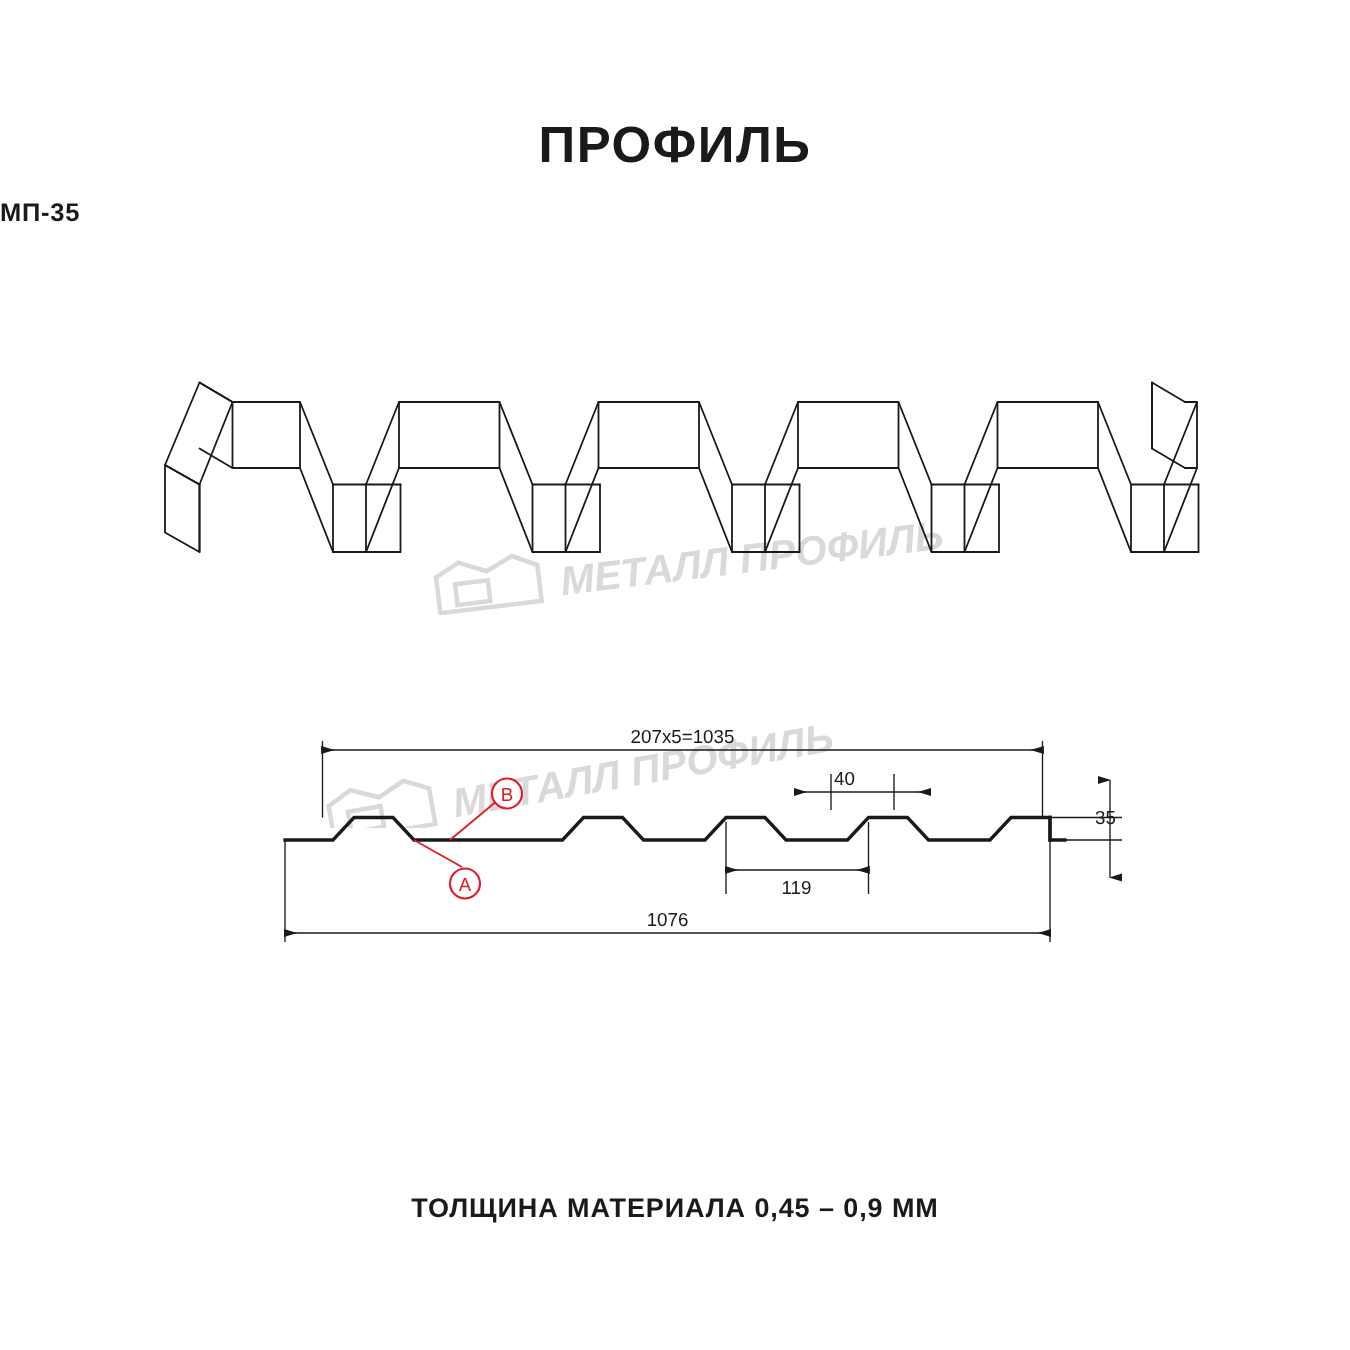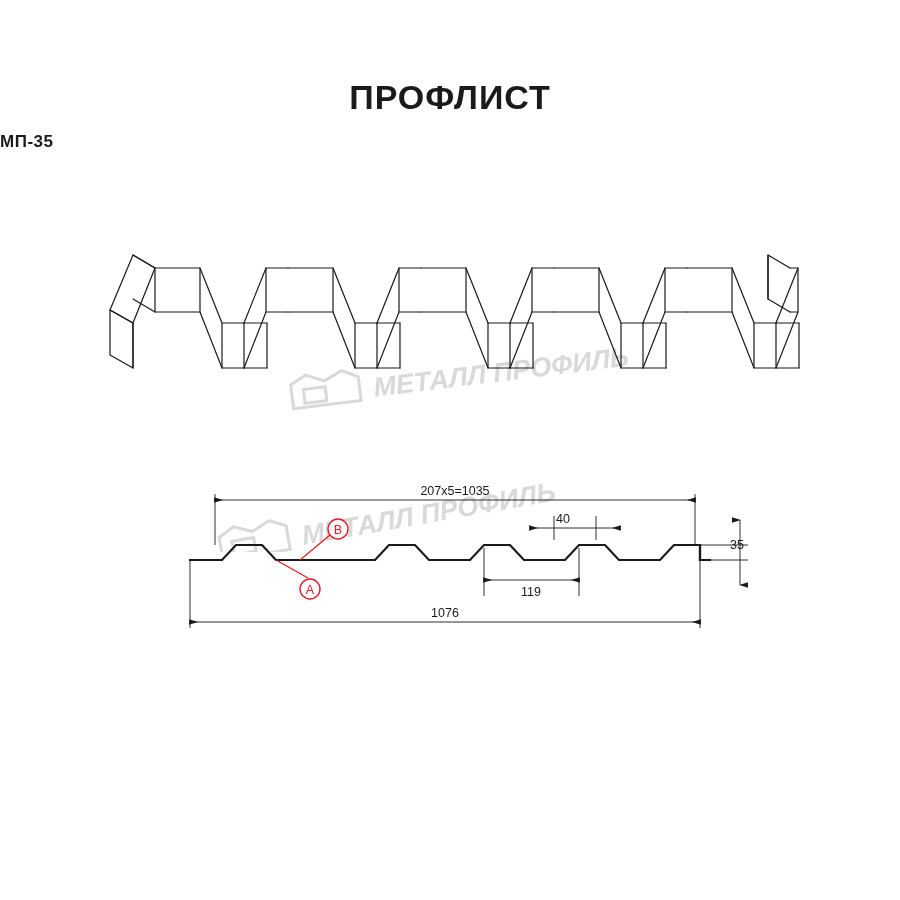--- a/index.html
+++ b/index.html
@@ -68,21 +68,21 @@
     font-style: italic;
     fill: #d9d9d9;
   }
   svg { display: block; }
 </style>
 </head>
 <body>
 
 <div class="page">
 
-  <div class="title">ПРОФЛИСТ</div>
+  <div class="title">ПРОФИЛЬ</div>
   <div class="subtitle">МП-35</div>
 
   <svg class="wm" style="left:285px; top:340px;" width="420" height="70" viewBox="0 0 420 70">
     <g transform="rotate(-7 210 35)">
       <g fill="none" stroke="#d9d9d9" stroke-width="3">
         <path d="M6 44 L6 20 L22 12 L40 20 L58 12 L74 20 L74 44 Z"></path>
         <rect x="18" y="26" width="22" height="14"></rect>
       </g>
       <text class="wm-text" x="88" y="42" font-size="27">МЕТАЛЛ ПРОФИЛЬ</text>
     </g>
@@ -256,14 +256,15 @@
       <text x="338" y="534" font-size="12.5" text-anchor="middle" fill="#e01b24">B</text>
     </g>
 
     <g>
       <line x1="276" y1="560" x2="308" y2="578" stroke="#e01b24" stroke-width="1.2"></line>
       <circle cx="310" cy="589" r="10" fill="#ffffff" stroke="#e01b24" stroke-width="1.4"></circle>
       <text x="310" y="594" font-size="12.5" text-anchor="middle" fill="#e01b24">A</text>
     </g>
   </svg>
 
+  <div class="footer">ТОЛЩИНА МАТЕРИАЛА 0,45 – 0,9 ММ</div>
 
 </div>
 
 </body></html>

